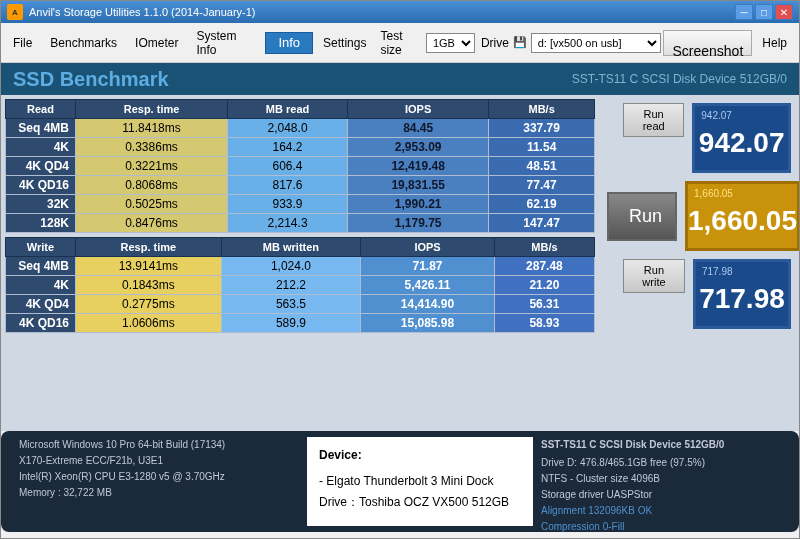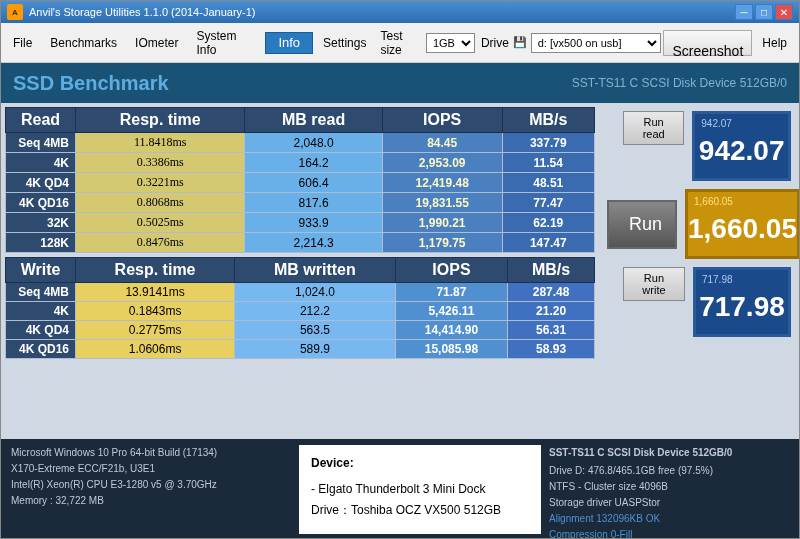--- a/index.html
+++ b/index.html
@@ -83,21 +83,21 @@
       border: 1px solid #aaa;
       background: linear-gradient(to bottom, #f8f8f8, #e0e0e0);
       cursor: pointer;
       height: 20px;
     }
 
     
     .benchmark-header {
       background: #1a5276;
       color: white;
-      height: 40px;
+      height: 32px;
       display: flex;
       align-items: center;
       padding: 0 12px;
       justify-content: space-between;
     }
     .benchmark-title {
       font-size: 20px;
       font-weight: bold;
       color: #5dade2;
     }
@@ -124,42 +124,42 @@
       width: 100%;
       margin-bottom: 4px;
     }
 
     .header-row td {
       background: #2e4a6e;
       color: white;
       text-align: center;
       padding: 3px 6px;
       font-weight: bold;
-      font-size: 16px;
+      font-size: 11px;
       border: 1px solid #1a3050;
     }
 
     .data-row td {
       padding: 2px 6px;
       border: 1px solid #b0bcd0;
       font-size: 12px;
       text-align: center;
     }
 
     .row-label {
       background: #2e4a6e;
       color: white;
       text-align: right !important;
       font-weight: bold;
       width: 70px;
     }
 
-    .resp-time { background: #d4c870; color: #000; font-family: Liberation Serif, serif; }
+    .resp-time { background: #d4c870; color: #000; }
     .mb-read { background: #6ab0e8; color: #000; }
-    .iops { background: #4a7fc0; color: #fef9c3; font-weight: bold; }
+    .iops { background: #4a7fc0; color: #0f172a; font-weight: bold; }
     .mbs { background: #3a6ab0; color: white; font-weight: bold; }
 
     .resp-time-2 { background: #e8d060; color: #000; }
     .mb-written { background: #78b8f0; color: #000; }
     .iops-2 { background: #5090d0; color: white; font-weight: bold; }
     .mbs-2 { background: #4070c0; color: white; font-weight: bold; }
 
     
     .right-panel {
       width: 200px;
@@ -229,22 +229,23 @@
       gap: 8px;
       width: 100%;
     }
 
     
     .bottom-area {
       background: #1a2a3a;
       color: #c0c8d8;
       height: 101px;
       display: flex;
-      padding: 6px 10px;
+      padding: 6px 18px;
       gap: 0;
+      border-radius: 8px;
     }
     .bottom-left {
       width: 280px;
       font-size: 10px;
       line-height: 1.6;
     }
     .bottom-left .professional {
       color: #5090d0;
       font-weight: bold;
       margin-top: 4px;

